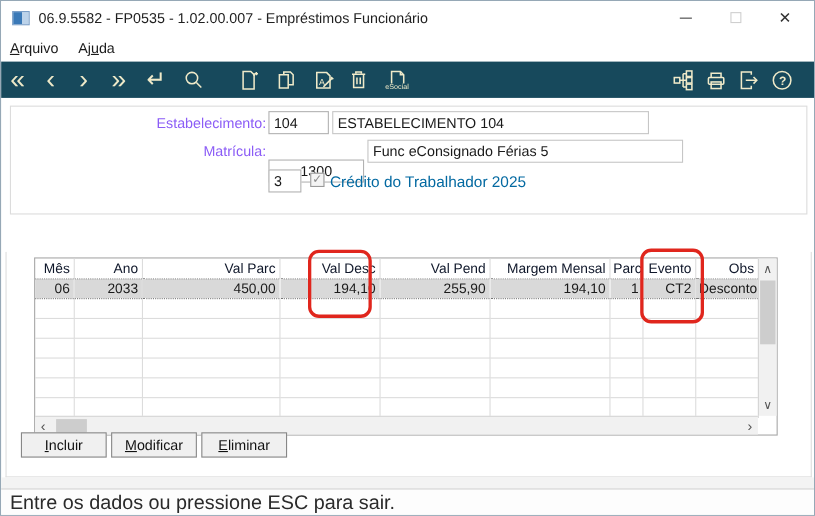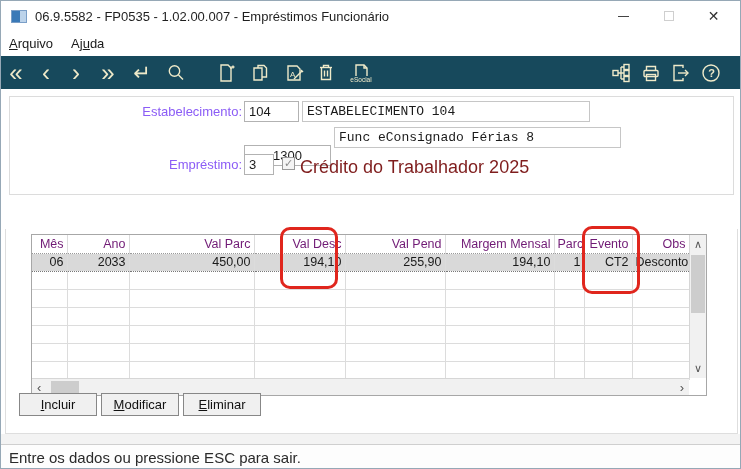--- a/index.html
+++ b/index.html
@@ -30,56 +30,56 @@
   .tb-txt { font-size:24px; line-height:30px; font-weight:400; }
   .tb-txt.ret { font-size:21px; }
   .esocial { display:flex; flex-direction:column; align-items:center; width:40px; }
   .esocial-label { font-size:6.5px; color:#efeac9; margin-top:-1px; }
   svg.ico { stroke:#efeac9; fill:none; stroke-width:1.4; }
   svg.ico text { stroke:none; fill:#efeac9; }
   
   .form-group { position:absolute; left:8px; top:95px; width:725px; height:99px; border:1px solid #dcdcdc; background:#fff; }
   .f-label { position:absolute; width:140px; text-align:right; font-size:13px; color:#8b5cf6; }
   .f-input { position:absolute; height:21px; border:1px solid #b2b2b2; background:#fff; font-size:13px; padding:2px 4px 0 4px; white-space:nowrap; overflow:hidden; }
-  .f-desc { border-color:#c6c6c6;font-family:Liberation Mono, monospace; }
+  .f-desc { border-color:#c6c6c6; }
   .cbx { position:absolute; width:13px; height:13px; border:1px solid #9a9a9a; background:#f4f4f4; font-size:11px; line-height:11px; text-align:center; color:#8a8a8a; }
-  .cbx-label { position:absolute; font-size:18px; color:#7f1d1d; }
+  .cbx-label { position:absolute; font-size:14px; color:#0369a1; }
   
   .tabstrip { position:absolute; left:4px; top:203px; width:733px; height:25px; border-bottom:1px solid #e3e3e3; }
   .tab-active { position:absolute; left:0; top:0; width:130px; height:25px; border-right:1px solid #d8d8d8; }
   .tab-active .tab-label { position:absolute; left:8px; top:5px; font-size:13px; color:#222; }
   .tab-accent { position:absolute; left:0; bottom:-2px; width:130px; height:4px; background:#2d9fe8; }
   
   .panel { position:absolute; left:4px; top:228px; width:733px; height:205px; border:1px solid #dedede; border-top:none; background:#fff; }
   
   .grid-wrap { position:absolute; left:30px; top:233px; width:676px; height:162px; border:1px solid #a7a7a7; background:#fff; }
   table.grid { border-collapse:collapse; table-layout:fixed; width:657px; font-size:12.5px; }
   table.grid td, table.grid th { height:18px; padding:0 3px; border-right:1px solid #dcdcdc; white-space:nowrap; overflow:hidden; font-weight:normal; }
-  table.grid th { border-bottom:1px dotted #9a9a9a; color:#701a75; }
+  table.grid th { border-bottom:1px dotted #9a9a9a; color:#0f172a; }
   table.grid td { border-bottom:1px solid #dcdcdc; }
   tr.row-selected td { background:#d9d9d9; border-bottom:1px dotted #777; border-top:1px dotted #777; }
   .al-r { text-align:right; } .al-l { text-align:right; }
   
   .vscroll { position:absolute; right:0; top:0; width:17px; height:143px; background:#f1f1f1; border-left:1px solid #d6d6d6; }
   .vthumb { position:absolute; left:1px; top:20px; width:14px; height:58px; background:#cdcdcd; }
   .sarrow { position:absolute; color:#555; font-size:11px; width:100%; text-align:center; }
   .hscroll { position:absolute; left:0; bottom:0; width:657px; height:17px; background:#f1f1f1; border-top:1px solid #d6d6d6; }
   .hthumb { position:absolute; left:19px; top:2px; width:28px; height:13px; background:#cdcdcd; }
   .harrow { position:absolute; color:#555; font-size:13px; top:1px; }
   
   .hl { position:absolute; border:3px solid #e0261d; border-radius:10px; pointer-events:none; }
   .hl-valdesc { left:279px; top:226px; width:58px; height:62px; }
   .hl-evento  { left:581px; top:225px; width:58px; height:68px; }
   
   .btn { position:absolute; top:392px; width:78px; height:23px; background:#f0f0f0; border:1px solid #878787; font-size:13px; font-family:"Liberation Sans",sans-serif; color:#111; }
   .btn u { text-decoration:underline; }
   
   .below-panel { position:absolute; left:0; top:433px; width:741px; height:10px; background:#f3f3f3; }
   .statusbar { position:absolute; left:0; top:443px; width:741px; height:26px; background:#fdfdfd; border-top:1px solid #cfcfcf; display:flex; align-items:center; }
-  .status-text { margin-left:8px; font-size:15px; color:#2a2a2a; }
+  .status-text { margin-left:8px; font-size:18px; color:#2a2a2a; }
 </style>
 </head>
 <body>
 
 <div id="window">
 
   <div class="titlebar">
     <div class="app-icon"></div>
     <div class="title-text">06.9.5582 - FP0535 - 1.02.00.007 - Empréstimos Funcionário</div>
     <div class="win-controls">
@@ -193,24 +193,24 @@
           </svg>
       </div>
     </div>
   </div>
 
   <div class="form-group"></div>
   <div class="f-label" style="left:101px; top:103px;">Estabelecimento:</div>
   <div class="f-input" style="left:243px; top:100px; width:55px;">104</div>
   <div class="f-input f-desc" style="left:301px; top:100px; width:288px;">ESTABELECIMENTO 104</div>
 
+  <div class="f-label" style="left:101px; top:129px;">Matrícula:</div>
   <div class="f-input" style="left:243px; top:144px; width:87px; padding-left:28px;">1300</div>
-  <div class="f-input f-desc" style="left:333px; top:126px; width:287px;">Func eConsignado Férias 8</div>
-
-  <div class="f-label" style="left:101px; top:156px;">Empréstimo:</div>
+  <div class="f-input f-desc" style="left:333px; top:126px; width:287px;">Func eConsignado Férias 5</div>
+
   <div class="f-input" style="left:243px; top:153px; width:30px;">3</div>
   <div class="cbx" style="left:281px; top:156px;"><span>✓</span></div>
   <div class="cbx-label" style="left:299px; top:156px;">Crédito do Trabalhador 2025</div>
 
 
   <div class="panel"></div>
 
   <div class="grid-wrap">
     <table class="grid">
       <colgroup>

